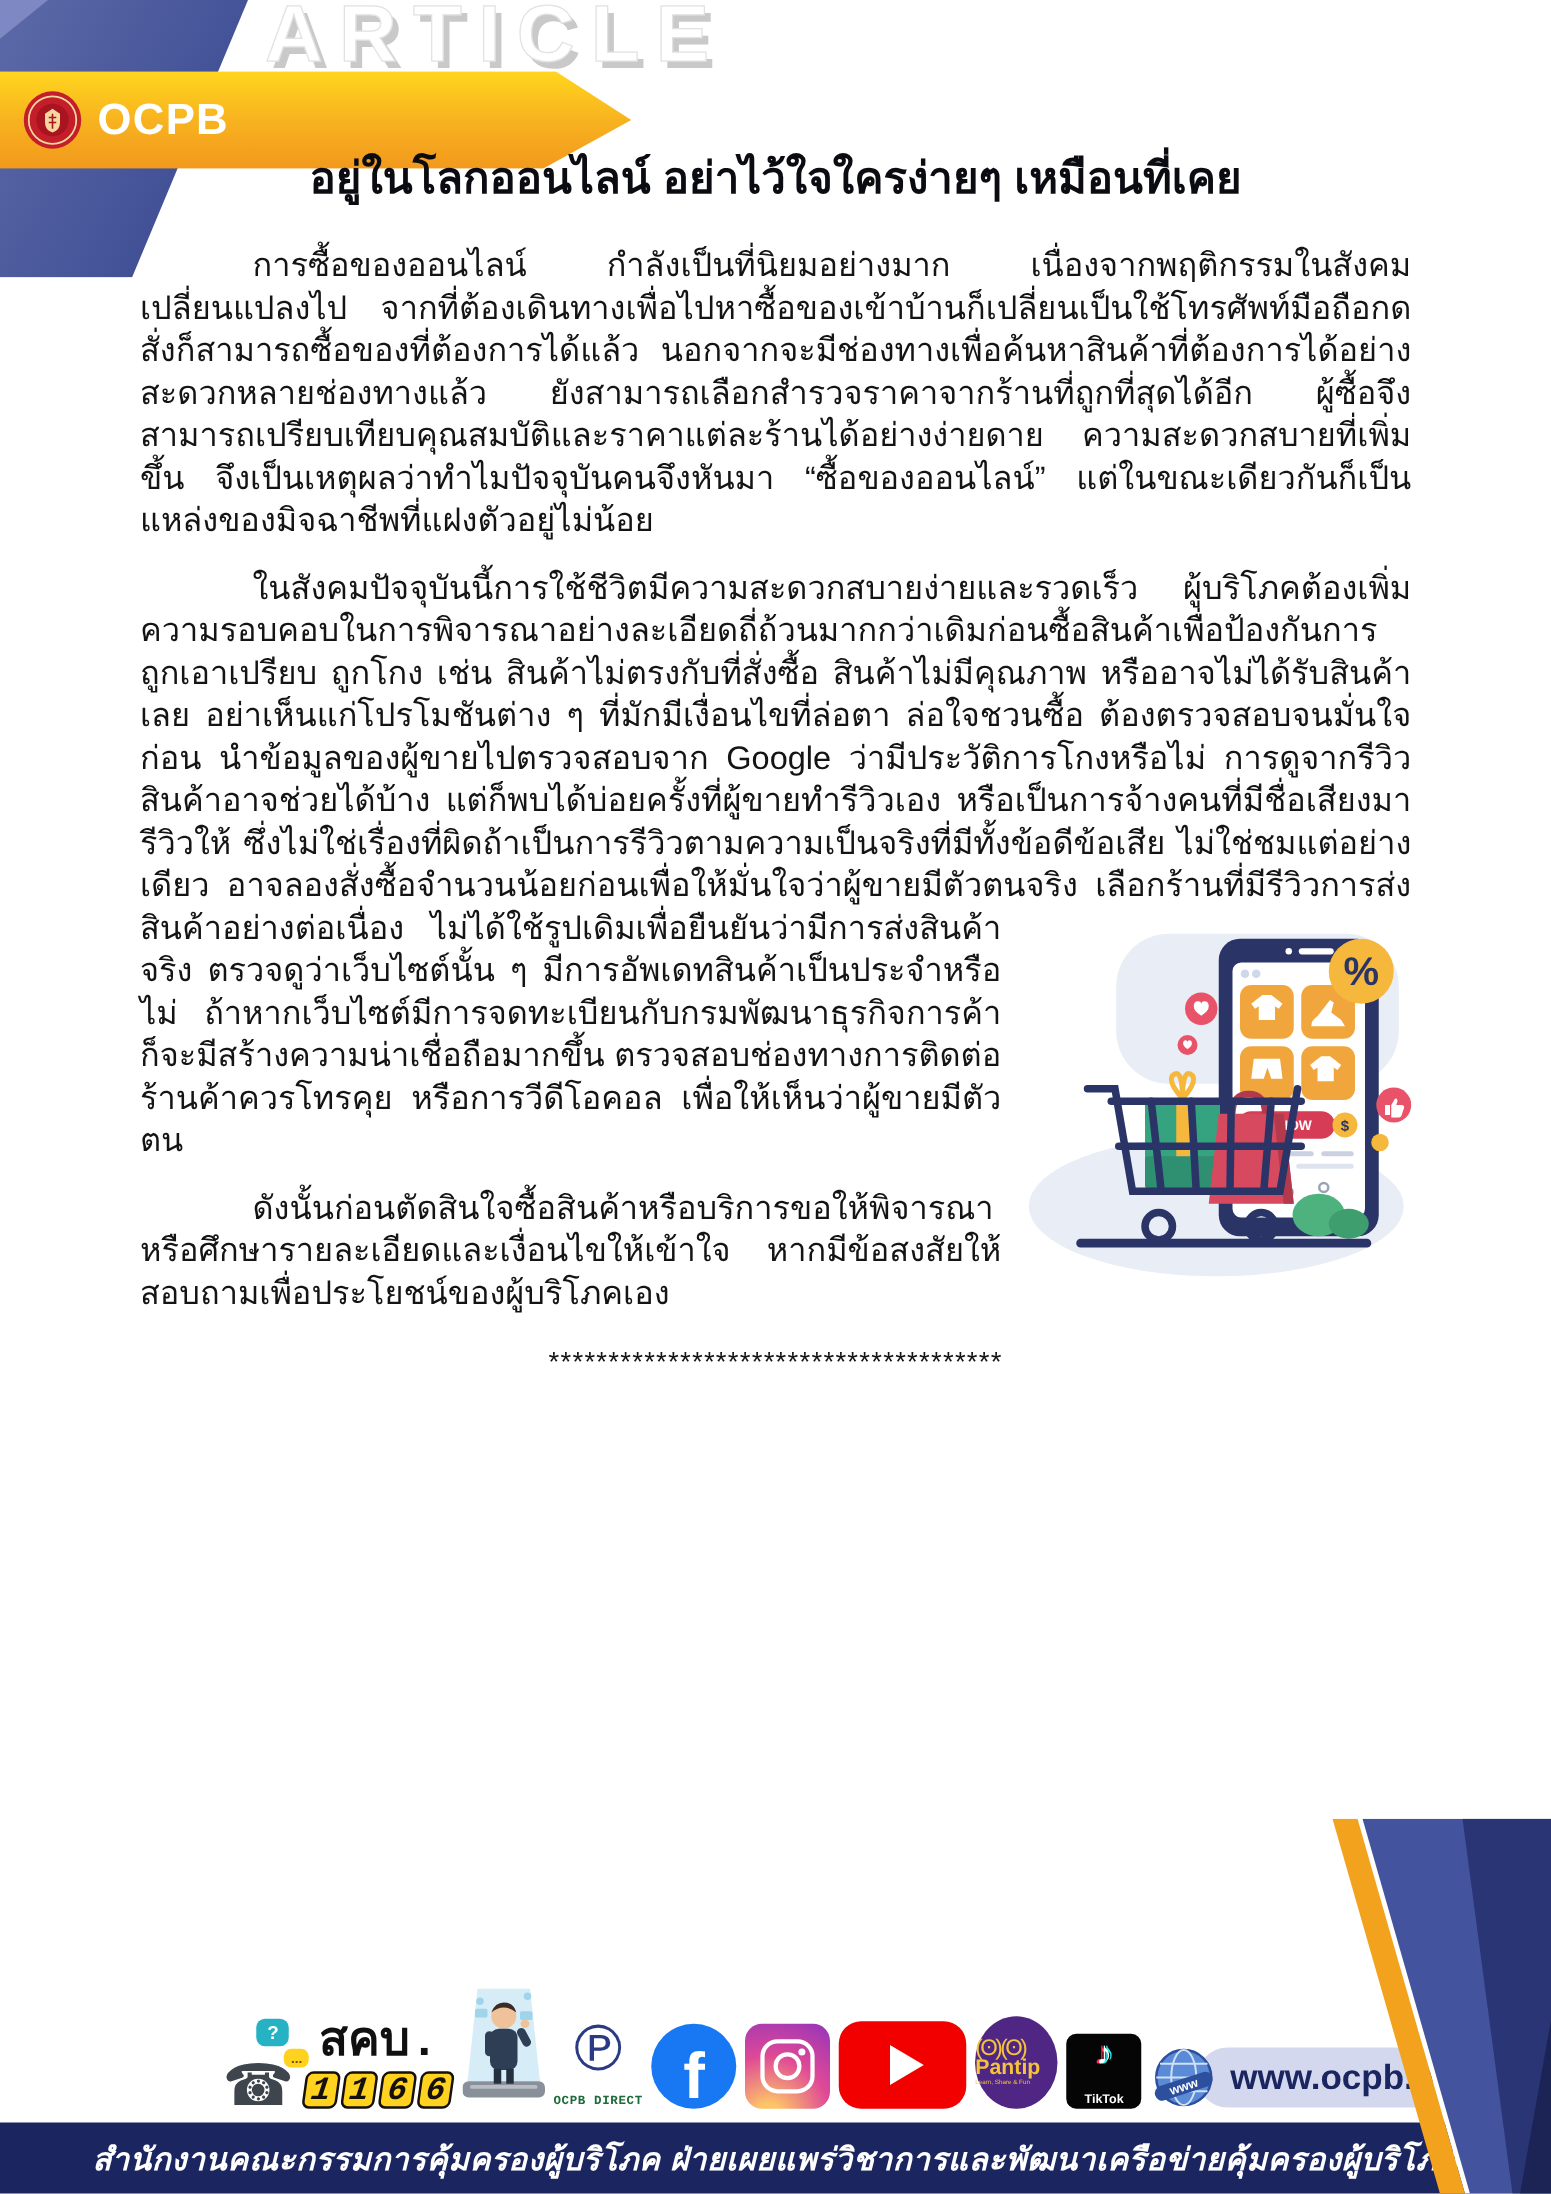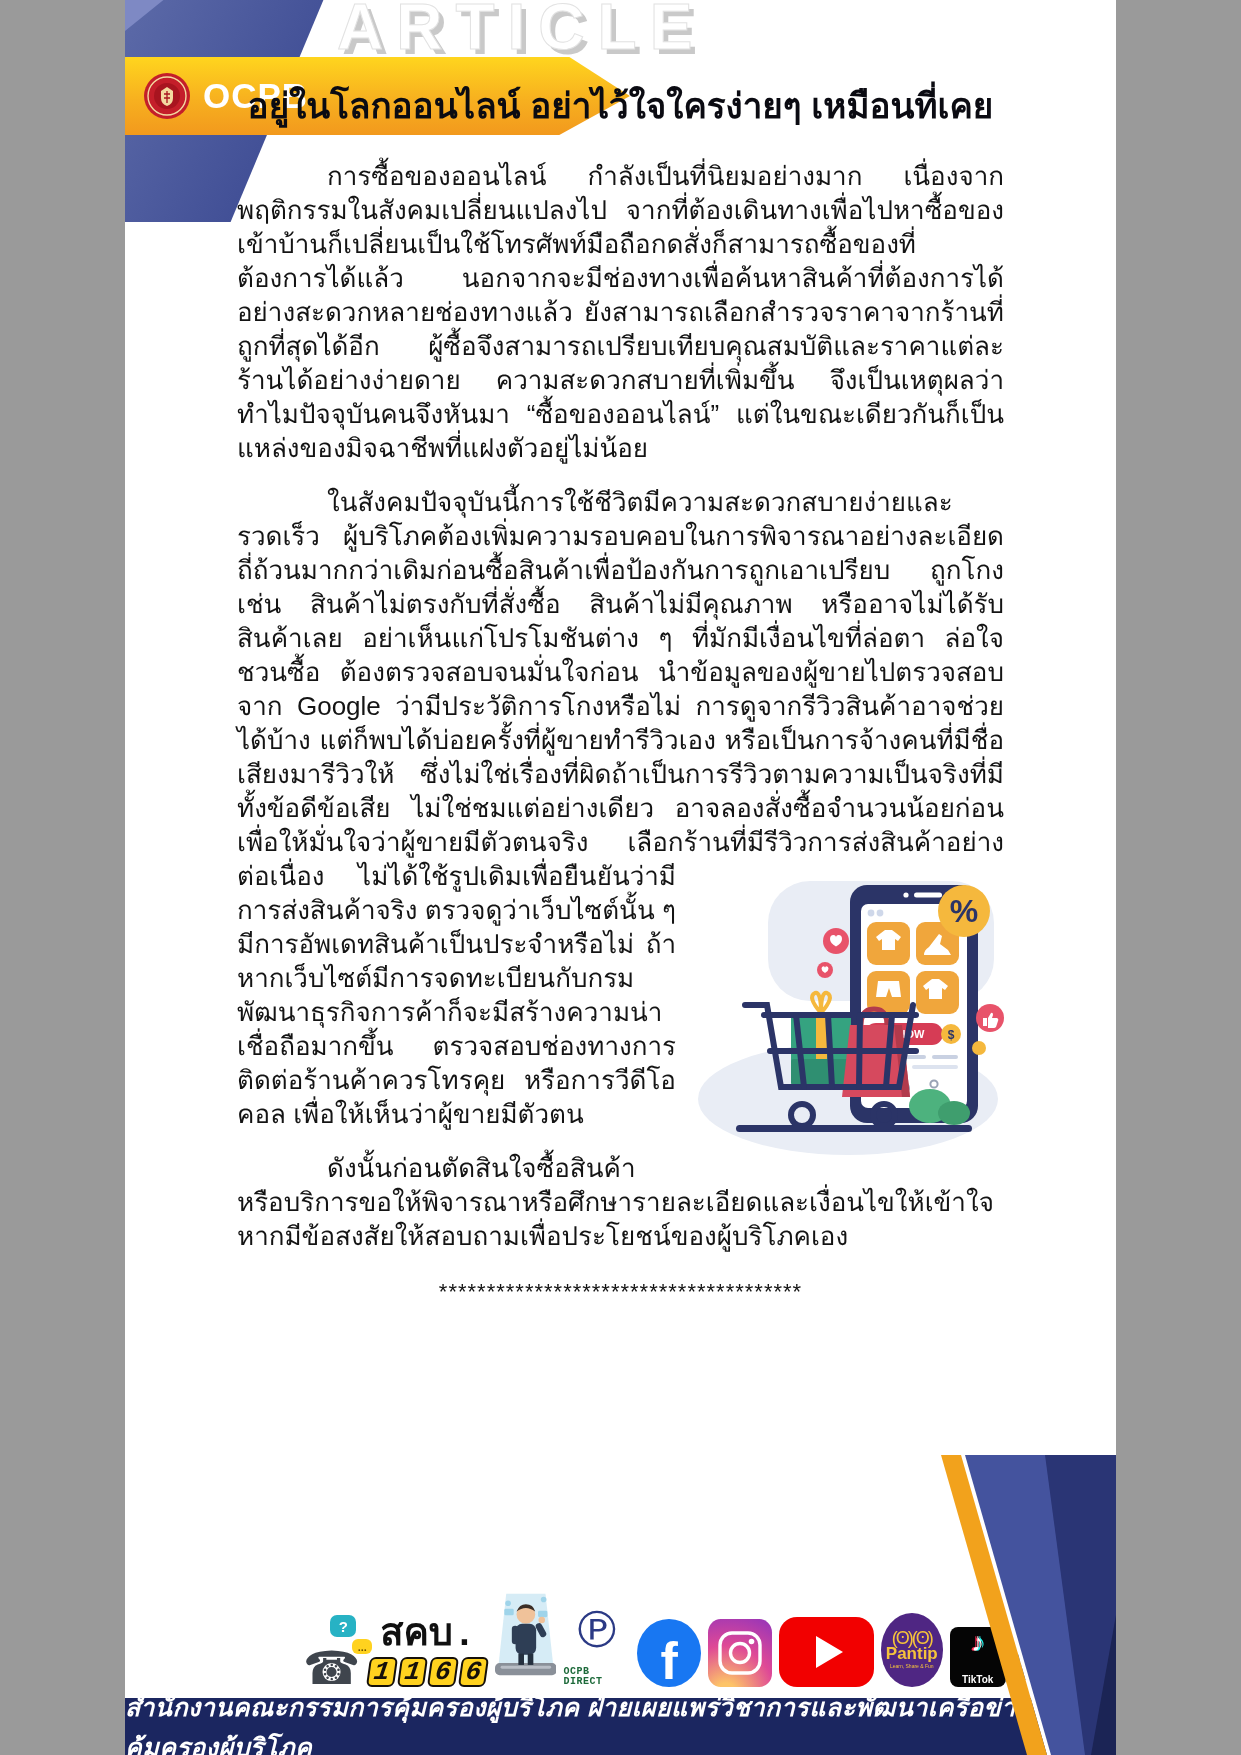--- a/index.html
+++ b/index.html
@@ -1,37 +1,37 @@
 <!DOCTYPE html>
 <html><head>
 <meta charset="utf-8">
 <style>
   html,body{margin:0;padding:0;}
   body{background:#9a9a9a;font-family:"Liberation Sans",sans-serif;}
-  .page{position:relative;width:991px;height:1755px;background:#ffffff;overflow:hidden;margin:0 auto;}
+  .page{position:relative;width:1241px;height:1755px;background:#ffffff;overflow:hidden;margin:0 auto;}
 
   
   .header{position:absolute;top:0;left:0;width:660px;height:224px;}
   .header-blue{position:absolute;top:0;left:0;width:640px;height:222px;
     background:linear-gradient(118deg,#5c6aa8 0%,#34428d 45%,#273473 100%);
     clip-path:polygon(0 0,31% 0,16.5% 100%,0 100%);}
   .header-blue-hi{position:absolute;top:0;left:0;width:640px;height:222px;
     background:#7e89c4;clip-path:polygon(0 0,6% 0,0 14%);}
   .header-band{position:absolute;top:57px;left:0;width:505px;height:78px;
     background:linear-gradient(180deg,#ffd51e 0%,#f7b01f 55%,#f2991d 100%);
     clip-path:polygon(0 0,88% 0,100% 50%,86% 100%,0 100%);
     display:flex;align-items:center;}
   .seal{margin-left:18px;width:48px;height:48px;flex:0 0 auto;}
   .ocpb-wordmark{color:#ffffff;font-size:35px;font-weight:800;letter-spacing:1px;margin-left:12px;}
   .watermark{position:absolute;top:-10px;left:212px;font-size:64px;font-weight:800;
     letter-spacing:13px;color:#ffffff;-webkit-text-stroke:1px #e2e2e2;
     text-shadow:5px 5px 0 #c9c9c9;white-space:nowrap;}
 
   
-  .content{position:relative;padding:78px 112px 0 112px;}
+  .content{position:relative;padding:114px 112px 0 112px;}
   .title{text-align:center;font-size:35px;font-weight:700;color:#0b0b12;margin:0 0 26px 0;}
   .para{font-size:26px;line-height:34px;color:#141414;text-align:justify;
     text-indent:90px;margin:0 0 20px 0;overflow-wrap:anywhere;}
   .illu-float{float:right;width:306px;height:295px;margin:4px 0 6px 22px;text-indent:0;}
   .separator{clear:both;text-align:center;font-size:22px;letter-spacing:1px;color:#141414;
     margin-top:26px;font-weight:400;}
 
   
   .footer-row{position:absolute;left:178px;bottom:68px;display:flex;align-items:flex-end;gap:7px;z-index:3;}
   .hotline{display:flex;align-items:flex-end;gap:4px;}
@@ -50,21 +50,21 @@
   .ocpb-direct-mark{font-size:52px;color:#2b3a85;line-height:1;}
   .ocpb-direct-label{font-size:10px;font-weight:700;color:#1d6a3a;margin-top:12px;letter-spacing:.5px;font-family:Liberation Mono, monospace;}
   .fb{width:68px;height:68px;border-radius:50%;background:#1877f2;display:flex;align-items:center;justify-content:center;overflow:hidden;}
   .fb span{color:#ffffff;font-size:52px;font-weight:800;position:relative;top:8px;}
   .ig{width:68px;height:68px;border-radius:20%;
     background:radial-gradient(circle at 28% 110%,#fdc468 12%,#df4996 55%,#9b36b7 95%);
     display:flex;align-items:center;justify-content:center;}
   .yt{width:102px;height:70px;border-radius:18px;background:#f20000;display:flex;align-items:center;justify-content:center;}
   .yt-tri{width:0;height:0;border-left:27px solid #ffffff;border-top:16px solid transparent;border-bottom:16px solid transparent;margin-left:6px;}
   .pantip{width:66px;height:74px;border-radius:50%;background:#4f2683;display:flex;flex-direction:column;
-    align-items:center;justify-content:center;line-height:1;}
+    align-items:flex-start;justify-content:center;line-height:1;}
   .pantip-glasses{color:#f5c33b;font-size:18px;letter-spacing:-2px;line-height:.8;}
   .pantip-label{color:#f5c33b;font-size:17px;font-weight:800;}
   .pantip-tag{color:#f5c33b;font-size:5px;margin-top:2px;}
   .tiktok{width:60px;height:60px;border-radius:8px;background:#050505;display:flex;flex-direction:column;
     align-items:center;justify-content:center;line-height:1;}
   .tiktok-note{color:#ffffff;font-size:26px;text-shadow:2px 0 0 #25f4ee,-2px 0 0 #fe2c55;}
   .tiktok-label{color:#ffffff;font-size:10px;font-weight:700;margin-top:20px;}
   .website{display:flex;align-items:center;margin-left:2px;}
   .globe{width:50px;height:50px;position:relative;z-index:2;}
   .url-pill{background:#d3d8ee;border-radius:26px;padding:8px 22px 8px 26px;margin-left:-14px;

